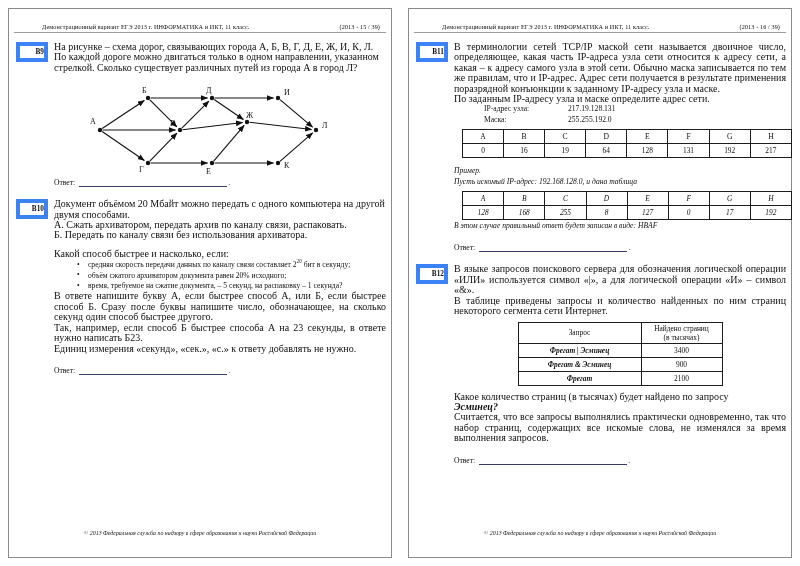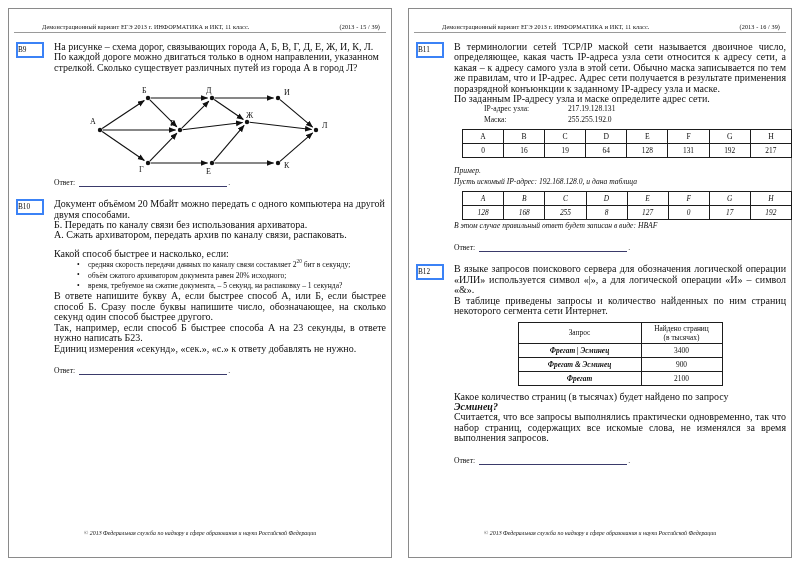--- a/index.html
+++ b/index.html
@@ -67,24 +67,24 @@
     padding-left: 40px;
     margin-bottom: 2px;
   }
   .task-code {
     position: absolute;
     left: 2px;
     top: 0px;
     width: 24px;
     height: 12px;
     line-height: 12px;
-    text-align: left;
-    border: 2px solid #3b82f6;
+    text-align: right;
+    border: 4px solid #3b82f6;
     font-size: 7.3px;
-    font-weight: normal;
+    font-weight: bold;
     background: #fff;
   }
   .p {
     font-size: 10px;
     line-height: 10.4px;
     text-align: justify;
     margin: 0 0 0 0;
   }
   .p.nojust { text-align: left; }
   .gap6 { height: 6px; }
@@ -263,22 +263,22 @@
           <span class="answer-dot">.</span>
         </div>
       </div>
 
       <div class="gap10"></div>
 
       <div class="task">
         <div class="task-code">B10</div>
         <div class="p nojust">Документ объёмом 20 Мбайт можно передать с одного компьютера на другой</div>
         <div class="p nojust">двумя способами.</div>
+        <div class="p nojust">А.  Сжать архиватором, передать архив по каналу связи, распаковать.</div>
         <div class="p nojust">Б. Передать по каналу связи без использования архиватора.</div>
-        <div class="p nojust">А.  Сжать архиватором, передать архив по каналу связи, распаковать.</div>
         <div class="gap8"></div>
         <div class="p nojust">Какой способ быстрее и насколько, если:</div>
 
         <ul class="bullets">
           <li><span>средняя скорость передачи данных по каналу связи составляет 2</span><sup>20</sup><span> бит в секунду;</span></li>
           <li>объём сжатого архиватором документа равен 20% исходного;</li>
           <li>время, требуемое на сжатие документа, – 5 секунд, на распаковку – 1 секунда?</li>
         </ul>
 
         <div class="p">В ответе напишите букву А, если быстрее способ А, или Б, если быстрее способ Б. Сразу после буквы напишите число, обозначающее, на сколько секунд один способ быстрее другого.</div>

